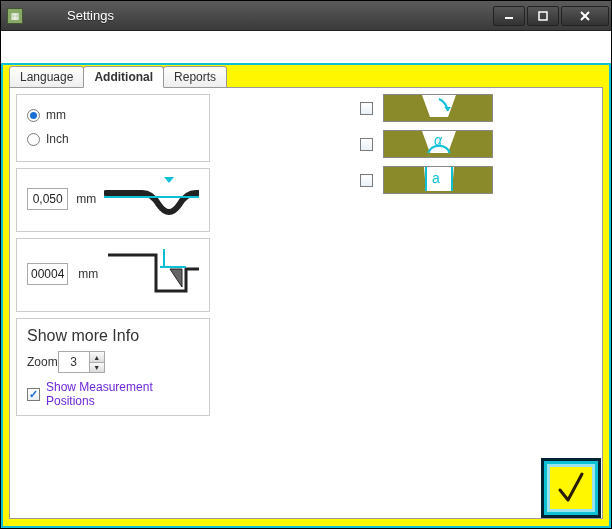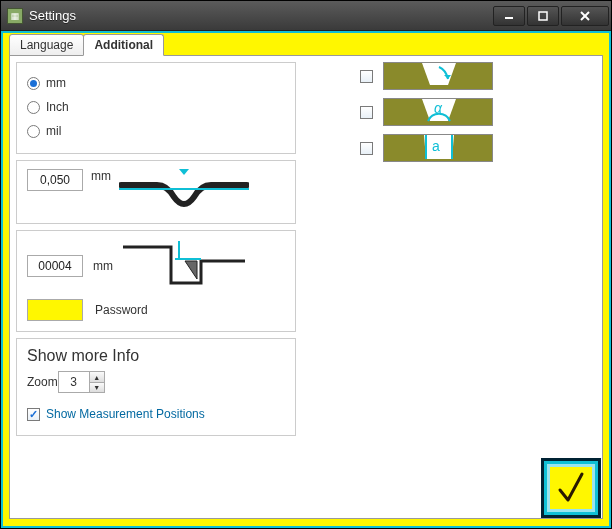--- a/index.html
+++ b/index.html
@@ -18,38 +18,39 @@
     border-bottom: 1px solid #222;
     display: flex; align-items: center;
     padding: 0 2px 0 6px;
     color: #fff;
   }
   .titlebar .app-icon {
     width: 16px; height: 16px;
     background: #8a6; border: 1px solid #453; margin-right: 6px;
     display:flex;align-items:center;justify-content:center;font-size:9px;color:#fff;
   }
-  .titlebar .title { flex: 1; font-size: 13px; text-shadow: 0 1px 0 rgba(0,0,0,.5);}
+  .titlebar .title { flex: 1; font-size: 13px; text-shadow: 0 1px 0 rgba(0,0,0,.5); margin-left: 38px;}
   .winbtns { display: flex; gap: 2px; }
   .winbtn {
     width: 32px; height: 20px;
     background: linear-gradient(#555,#333);
     border: 1px solid #222; border-radius: 2px;
     display:flex;align-items:center;justify-content:center;
     color:#fff;
   }
   .winbtn.close { width: 48px; }
   .winbtn svg { display:block; }
   
   .yellowframe {
     flex:1;
     background: #fff700;
     border: 2px solid #0fbfd6;
     padding: 6px 6px 6px 6px;
     position: relative;
+    margin-top: 32px;
   }
   .tabstrip {
     display:flex; gap:0;
     margin-top: -6px;
   }
   .tab {
     height: 22px; line-height: 21px;
     padding: 0 10px;
     background: linear-gradient(#fff,#eee);
     border: 1px solid #999;
@@ -67,21 +68,21 @@
   }
   .tabpage {
     background: #fff;
     border: 1px solid #999;
     height: calc(100% - 17px);
     position: relative;
     overflow: hidden;
   }
   
   .leftcol {
-    position:absolute; left:6px; top:6px; width:280px;
+    position:absolute; left:6px; top:6px; width:194px;
     display:flex; flex-direction:column; gap:6px;
   }
   .groupbox {
     border: 1px solid #ccc;
     background:#fff;
     padding: 8px 10px 10px 10px;
     font-size:12px; color:#333;
   }
   .groupbox.units .row, .groupbox.precision .row { display:flex; align-items:center; height:24px; }
   .radio {
@@ -104,21 +105,21 @@
   .infobox { border:1px solid #ccc; padding:8px 10px 10px 10px; }
   .infobox .title{font-size:16px;color:#333;margin-bottom:6px;}
   .zoomrow{display:flex;align-items:center;margin-bottom:10px;}
   .spinner{display:inline-flex;align-items:center;border:1px solid #aaa;height:22px;}
   .spinner .val{width:30px;text-align:center;line-height:20px;font-size:12px;}
   .spinner .btns{display:flex;flex-direction:column;border-left:1px solid #aaa;}
   .spinner .btns div{width:14px;height:10px;display:flex;align-items:center;justify-content:center;background:linear-gradient(#fafafa,#ddd);font-size:7px;line-height:1;}
   .spinner .btns div+div{border-top:1px solid #aaa;}
   .chk{width:13px;height:13px;border:1px solid #7a7a7a;background:linear-gradient(#fff,#e8f0f7);display:inline-flex;align-items:center;justify-content:center;margin-right:6px;flex-shrink:0;}
   .chk.checked::after{content:"✓";color:#1a6fd6;font-size:11px;font-weight:bold;line-height:1;}
-  .chkrow{display:flex;align-items:center;height:22px;font-size:12px;color:#0369a1;}
+  .chkrow{display:flex;align-items:center;height:22px;font-size:12px;color:#6d28d9;}
   
   .rightcol{
     position:absolute; left:350px; top:6px; width:160px;
     display:flex; flex-direction:column; gap:8px;
   }
   .previewrow{display:flex;align-items:center;gap:10px;}
   .previewrow .chk{margin-right:0;}
   .thumb{
     width:110px;height:28px;border:1px solid #888;background:#8a8a2b;position:relative;overflow:hidden;
   }
@@ -158,65 +159,58 @@
             <line x1="10" y1="1" x2="2" y2="9" stroke="#fff" stroke-width="2"></line>
           </svg>
       </div>
     </div>
   </div>
 
   <div class="yellowframe">
     <div class="tabstrip">
       <div class="tab">Language</div>
       <div class="tab active">Additional</div>
+      <div class="tab">Reports</div>
     </div>
     <div class="tabpage">
 
       <div class="leftcol">
 
         <div class="groupbox units">
           <div class="row">
             <span class="radio checked"></span>
             <span>mm</span>
           </div>
           <div class="row">
             <span class="radio"></span>
             <span>Inch</span>
           </div>
-          <div class="row">
-            <span class="radio"></span>
-            <span>mil</span>
-          </div>
-        </div>
-
-
-        <div class="groupbox" style="display:flex;gap:4px;">
+        </div>
+
+
+        <div class="groupbox" style="display:flex;align-items:center;gap:4px;">
           <span class="numfield">0,050</span>
           <span class="unitlbl">mm</span>
           <svg width="130" height="44" style="margin-left:4px;">
             <path d="M2 16 L38 16 Q48 16 55 28 Q65 42 75 28 Q82 16 92 16 L128 16" fill="none" stroke="#222" stroke-width="6" stroke-linecap="round"></path>
             <line x1="0" y1="20" x2="130" y2="20" stroke="#0fbfd6" stroke-width="2"></line>
             <polygon points="65,6 60,0 70,0" fill="#0fbfd6"></polygon>
           </svg>
         </div>
 
         <div class="groupbox">
           <div class="profile-row">
             <span class="numfield">00004</span>
             <span class="unitlbl">mm</span>
             <svg width="130" height="54">
               <path d="M4 8 L52 8 L52 44 L82 44 L82 22 L126 22" fill="none" stroke="#222" stroke-width="3"></path>
               <line x1="60" y1="2" x2="60" y2="20" stroke="#0fbfd6" stroke-width="2"></line>
               <line x1="56" y1="20" x2="82" y2="20" stroke="#0fbfd6" stroke-width="2"></line>
               <polygon points="66,22 78,22 78,40" fill="#666" stroke="#222" stroke-width="1"></polygon>
             </svg>
-          </div>
-          <div class="profile-row" style="margin-top:6px;">
-            <span class="pwbox"></span>
-            <span style="margin-left:6px;">Password</span>
           </div>
         </div>
 
         <div class="groupbox infobox">
           <div class="title">Show more Info</div>
           <div class="zoomrow">
             <span>Zoom</span>
             <span class="spinner">
               <span class="val">3</span>
               <span class="btns">

